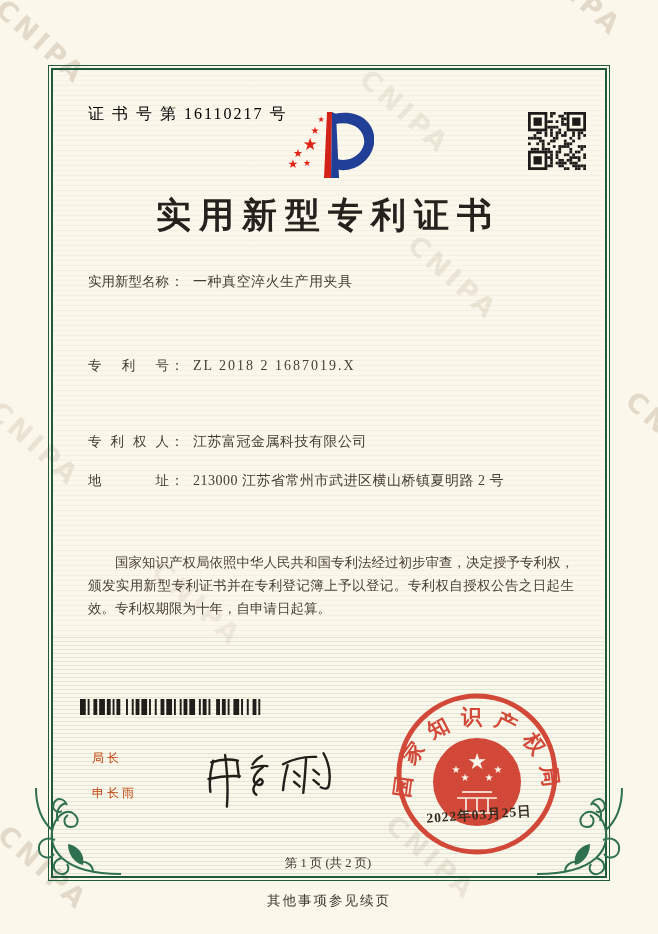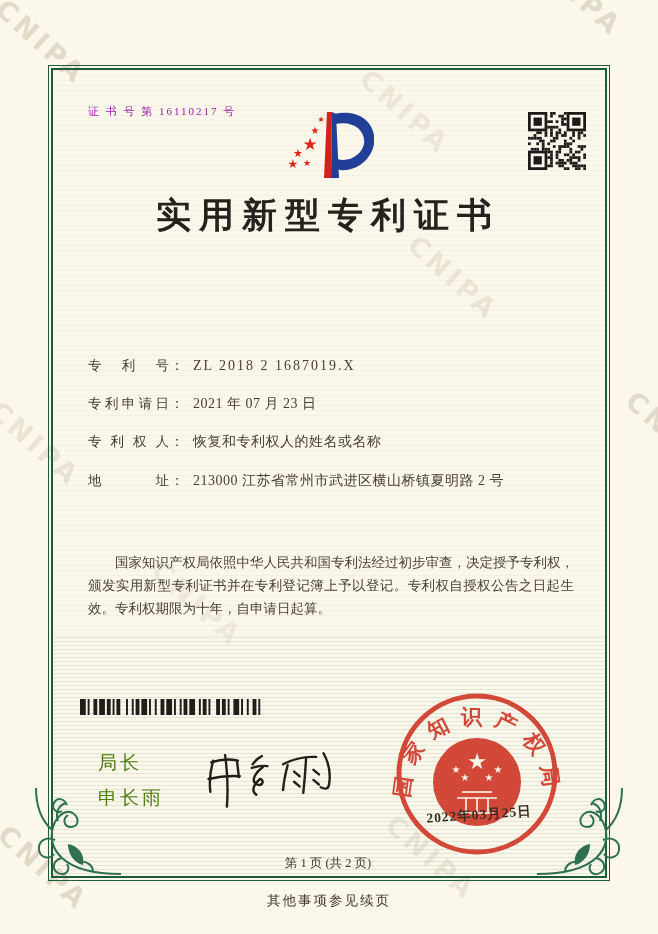--- a/index.html
+++ b/index.html
@@ -9,39 +9,39 @@
   .wm{position:absolute;font-family:"DejaVu Sans",sans-serif;font-weight:bold;font-size:27px;
       letter-spacing:4px;color:rgba(170,156,128,0.32);transform:rotate(42deg);white-space:nowrap;pointer-events:none;}
   
   .border-outer{position:absolute;left:48px;top:65px;width:560px;height:814px;border:1px solid #1d5b3a;}
   .border-inner{position:absolute;left:2px;top:2px;right:2px;bottom:2px;border:2px solid #1d5b3a;}
   
   .texture{position:absolute;left:53px;top:636px;width:552px;height:242px;
            background:repeating-linear-gradient(0deg, rgba(118,165,136,0.20) 0 1px, rgba(118,165,136,0) 1px 4px);}
   .texture-lite{position:absolute;left:53px;top:70px;width:552px;height:566px;
            background:repeating-linear-gradient(0deg, rgba(118,165,136,0.07) 0 1px, rgba(118,165,136,0) 1px 5px);}
-  .cert-no{position:absolute;left:88px;top:104px;font-size:11px;letter-spacing:2px;color:#a21caf;}
+  .cert-no{position:absolute;left:88px;top:104px;font-size:16px;letter-spacing:2px;color:#000000;}
   .qr{position:absolute;left:528px;top:112px;width:58px;height:58px;}
   .logo{position:absolute;left:284px;top:104px;width:90px;height:86px;}
   .title{position:absolute;left:48px;top:192px;width:560px;text-align:center;
          font-size:35px;font-weight:bold;letter-spacing:8px;color:#25211d;}
   
   .frow{position:absolute;left:88px;font-size:14px;color:#463e34;white-space:nowrap;}
   .flabel{display:inline-block;width:81px;font-size:13.5px;text-align:justify;text-align-last:justify;
           vertical-align:bottom;color:#463e34;}
   .fcolon{margin:0 2px 0 1px;}
   .fvalue{margin-left:7px;letter-spacing:0.5px;}
   .fpair2{position:absolute;left:242px;top:0;white-space:nowrap;}
   .fpair2 .flabel{width:70px;}
   
   .legal{position:absolute;left:88px;top:540px;width:486px;font-size:13.5px;line-height:23px;
          text-align:justify;color:#4a4135;margin-top:11px;}
   .legal p{margin:0;text-indent:2em;}
   .barcode{position:absolute;left:80px;top:699px;width:186px;height:16px;}
-  .signer{position:absolute;left:98px;font-size:19px;letter-spacing:3px;color:#4d7c0f;}
+  .signer{position:absolute;left:92px;font-size:12px;letter-spacing:3px;color:#c2410c;}
   .signature{position:absolute;left:193px;top:733px;width:158px;height:92px;}
   .flourish{position:absolute;width:100px;height:98px;}
   .flourish.left{left:22px;top:788px;}
   .flourish.right{left:536px;top:788px;transform:scaleX(-1);}
   .seal{position:absolute;left:392px;top:689px;width:170px;height:170px;}
   .seal-date{position:absolute;left:404px;top:806px;width:150px;text-align:center;font-size:13.5px;
              font-weight:bold;letter-spacing:1px;color:#362c20;transform:rotate(-4deg);}
   .footer-page{position:absolute;left:48px;top:855px;width:560px;text-align:center;font-size:12.5px;color:#3e372e;}
   .footer-note{position:absolute;left:0;top:892px;width:658px;text-align:center;font-size:13.5px;
                letter-spacing:2px;color:#3e372e;}
@@ -220,28 +220,28 @@
     <text x="26" y="46" font-size="17" text-anchor="middle" fill="#e02417">★</text>
     <text x="14" y="53" font-size="11" text-anchor="middle" fill="#e02417">★</text>
     <text x="9" y="64" font-size="12" text-anchor="middle" fill="#e02417">★</text>
     <text x="23" y="62" font-size="9" text-anchor="middle" fill="#e02417">★</text>
     <text x="31" y="30" font-size="10" text-anchor="middle" fill="#e02417">★</text>
     <text x="37" y="18" font-size="8" text-anchor="middle" fill="#e02417">★</text>
   </svg>
 
   <div class="title">实用新型专利证书</div>
 
+  <div class="frow" style="top:273px">
+    <span class="flabel">实用新型名称</span><span class="fcolon">：</span><span class="fvalue">一种真空淬火生产用夹具</span>
+  </div>
   <div class="frow" style="top:357px">
     <span class="flabel">专利号</span><span class="fcolon">：</span><span class="fvalue" style="letter-spacing:2px">ZL 2018 2 1687019.X</span>
   </div>
-  <div class="frow" style="top:395px">
-    <span class="flabel">专利申请日</span><span class="fcolon">：</span><span class="fvalue">2021 年 07 月 23 日</span>
-  </div>
   <div class="frow" style="top:433px">
-    <span class="flabel">专利权人</span><span class="fcolon">：</span><span class="fvalue">恢复和专利权人的姓名或名称</span>
+    <span class="flabel">专利权人</span><span class="fcolon">：</span><span class="fvalue">江苏富冠金属科技有限公司</span>
   </div>
   <div class="frow" style="top:472px">
     <span class="flabel">地址</span><span class="fcolon">：</span><span class="fvalue">213000 江苏省常州市武进区横山桥镇夏明路 2 号</span>
   </div>
 
   <div class="legal">
     <p>国家知识产权局依照中华人民共和国专利法经过初步审查，决定授予专利权，颁发实用新型专利证书并在专利登记簿上予以登记。专利权自授权公告之日起生效。专利权期限为十年，自申请日起算。</p>
   </div>
 
   <svg class="barcode" id="barcode" preserveAspectRatio="none" viewBox="0 0 97 16">

